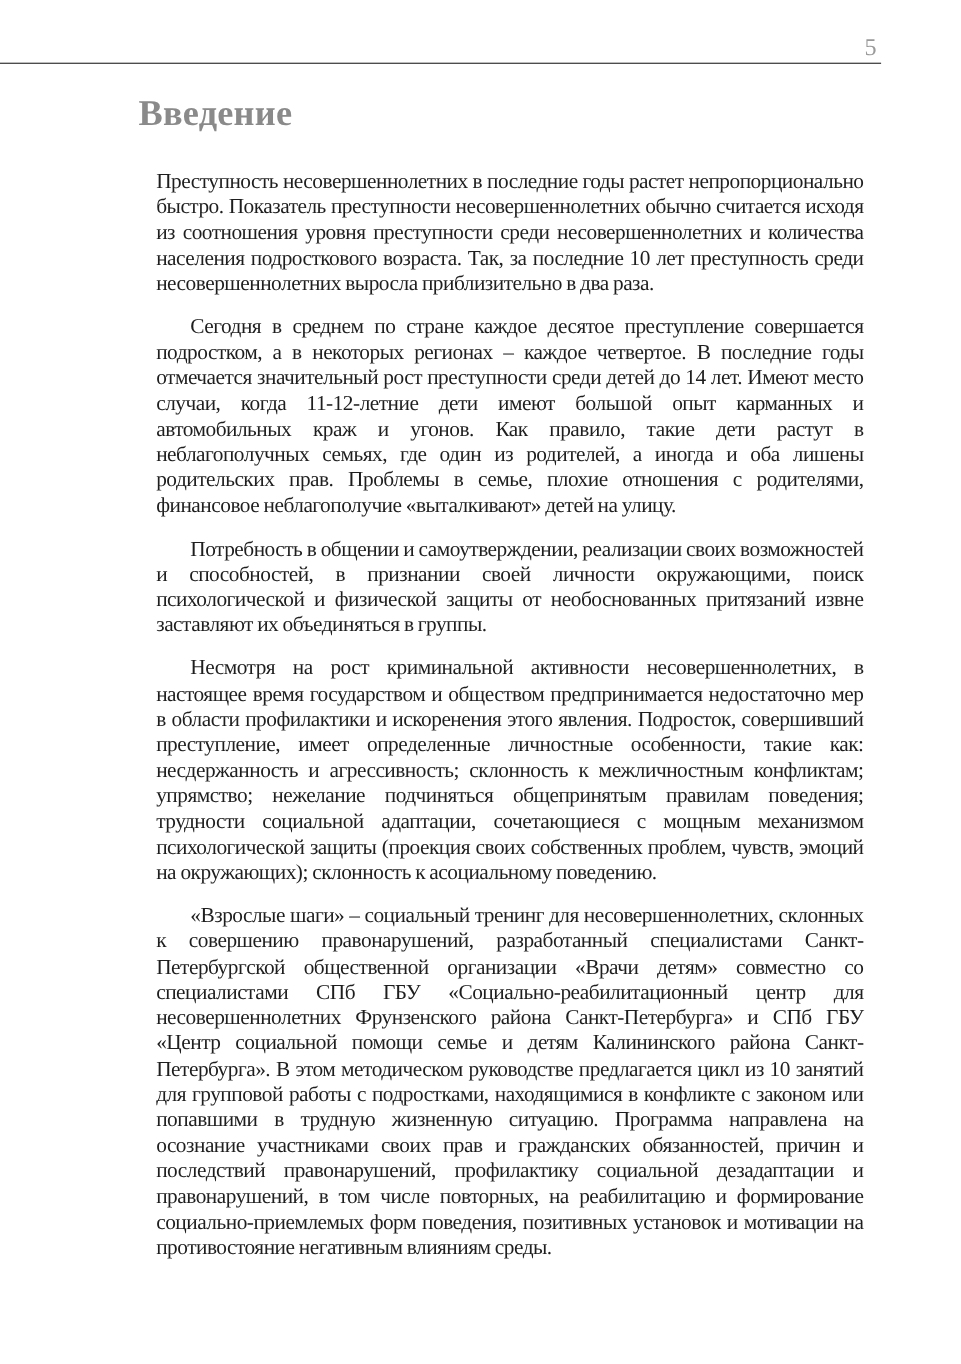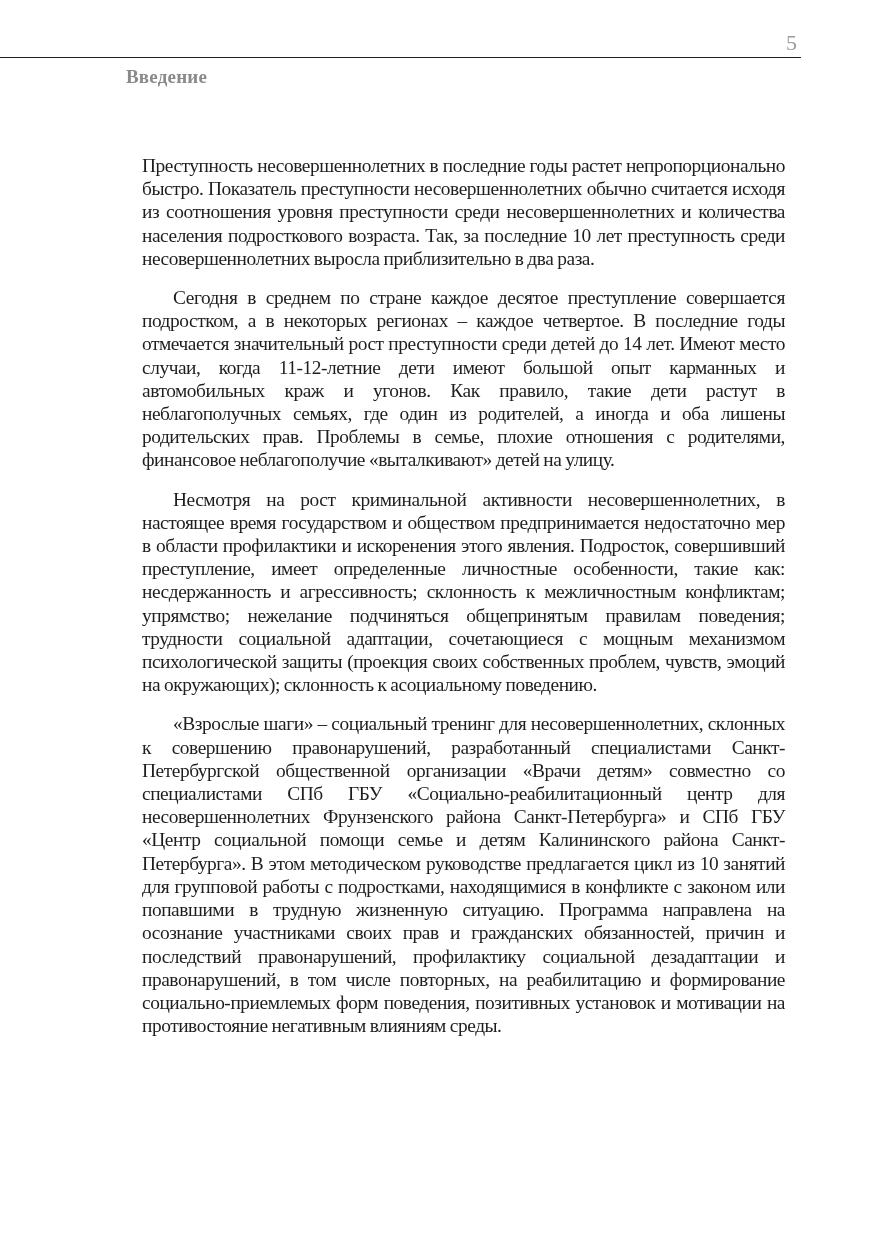--- a/index.html
+++ b/index.html
@@ -26,24 +26,24 @@
     .header-rule {
       position: absolute;
       top: 57px;
       left: 0;
       width: 801px;
       height: 0;
       border-top: 1.5px solid #222222;
     }
     .title {
       position: absolute;
-      top: 66px;
+      top: 86px;
       left: 126px;
       margin: 0;
-      font-size: 19px;
+      font-size: 33px;
       font-weight: bold;
       color: #8a8a8a;
       font-family: "Liberation Serif", serif;
       letter-spacing: 0.2px;
     }
     .body-text {
       position: absolute;
       top: 138px;
       left: 126px;
       width: 675px;
@@ -65,15 +65,16 @@
 <body>
 
 <div class="page-number">5</div>
 <div class="header-rule"></div>
 
 <h1 class="title">Введение</h1>
 
 <div class="body-text">
   <p class="para">Преступность несовершеннолетних в последние годы растет непропорционально быстро. Показатель преступности несовершеннолетних обычно считается исходя из соотношения уровня преступности среди несовершеннолетних и количества населения подросткового возраста. Так, за последние 10 лет преступность среди несовершеннолетних выросла приблизительно в два раза.</p>
   <p class="para indent">Сегодня в среднем по стране каждое десятое преступление совершается подростком, а в некоторых регионах – каждое четвертое. В последние годы отмечается значительный рост преступности среди детей до 14 лет. Имеют место случаи, когда 11-12-летние дети имеют большой опыт карманных и автомобильных краж и угонов. Как правило, такие дети растут в неблагополучных семьях, где один из родителей, а иногда и оба лишены родительских прав. Проблемы в семье, плохие отношения с родителями, финансовое неблагополучие «выталкивают» детей на улицу.</p>
+  <p class="para indent">Потребность в общении и самоутверждении, реализации своих возможностей и способностей, в признании своей личности окружающими, поиск психологической и физической защиты от необоснованных притязаний извне заставляют их объединяться в группы.</p>
   <p class="para indent">Несмотря на рост криминальной активности несовершеннолетних, в настоящее время государством и обществом предпринимается недостаточно мер в области профилактики и искоренения этого явления. Подросток, совершивший преступление, имеет определенные личностные особенности, такие как: несдержанность и агрессивность; склонность к межличностным конфликтам; упрямство; нежелание подчиняться общепринятым правилам поведения; трудности социальной адаптации, сочетающиеся с мощным механизмом психологической защиты (проекция своих собственных проблем, чувств, эмоций на окружающих); склонность к асоциальному поведению.</p>
   <p class="para indent">«Взрослые шаги» – социальный тренинг для несовершеннолетних, склонных к совершению правонарушений, разработанный специалистами Санкт-Петербургской общественной организации «Врачи детям» совместно со специалистами СПб ГБУ «Социально-реабилитационный центр для несовершеннолетних Фрунзенского района Санкт-Петербурга» и СПб ГБУ «Центр социальной помощи семье и детям Калининского района Санкт-Петербурга». В этом методическом руководстве предлагается цикл из 10 занятий для групповой работы с подростками, находящимися в конфликте с законом или попавшими в трудную жизненную ситуацию. Программа направлена на осознание участниками своих прав и гражданских обязанностей, причин и последствий правонарушений, профилактику социальной дезадаптации и правонарушений, в том числе повторных, на реабилитацию и формирование социально-приемлемых форм поведения, позитивных установок и мотивации на противостояние негативным влияниям среды.</p>
 </div>
 
 </body></html>

